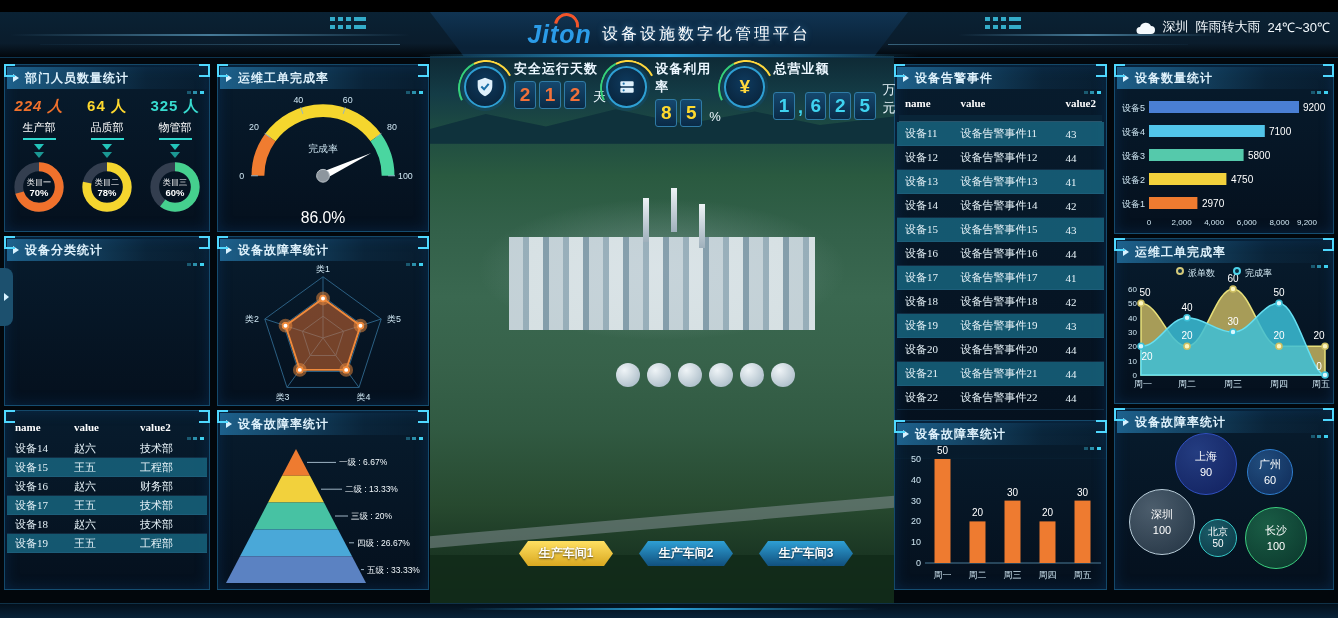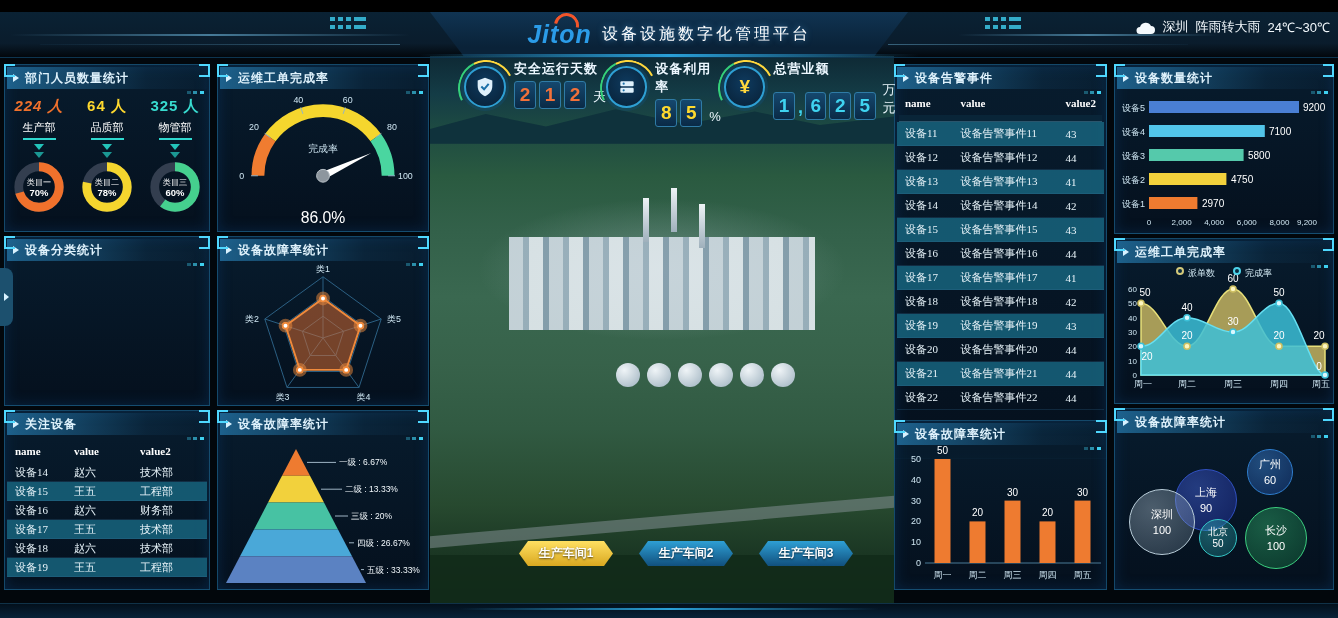--- a/index.html
+++ b/index.html
@@ -313,24 +313,20 @@
 
 <div class="panel corner-b" style="left:4px;top:236px;width:206px;height:170px;">
   <div class="phead">
       <span class="harrow"></span>
       <span class="ptitle">设备分类统计</span>
     </div>
   <span class="pdots"></span>
 </div>
 
 <div class="panel corner-b" style="left:4px;top:410px;width:206px;height:180px;">
-  <div class="phead">
-      <span class="harrow"></span>
-      <span class="ptitle">关注设备</span>
-    </div>
   <span class="pdots"></span>
   <div class="pbody" style="padding:4px 2px;">
     <div class="thead g3a">
       <span>name</span>
       <span>value</span>
       <span>value2</span>
     </div>
     <div class="trow g3a focus-row">
         <span>设备14</span>
         <span>赵六</span>
@@ -667,21 +663,21 @@
   </div>
 </div>
 
 <div class="panel corner-b" style="left:1114px;top:408px;width:220px;height:182px;">
   <div class="phead">
       <span class="harrow"></span>
       <span class="ptitle">设备故障率统计</span>
     </div>
   <span class="pdots"></span>
   <div class="pbody" style="height:156px;overflow:hidden;">
-    <div class="bubble" style="left:60px;top:0px;width:62px;height:62px;border:1px solid #3050c0;background:radial-gradient(circle at 35% 30%,rgba(60,90,200,.55),rgba(20,35,110,.78));margin-top:36px;">
+    <div class="bubble" style="left:60px;top:0px;width:62px;height:62px;border:1px solid #3050c0;background:radial-gradient(circle at 35% 30%,rgba(60,90,200,.55),rgba(20,35,110,.78));">
       <span>上海</span>
       <span>90</span>
     </div>
     <div class="bubble" style="left:132px;top:16px;width:46px;height:46px;border:1px solid #2f7fd0;background:radial-gradient(circle at 35% 30%,rgba(60,130,210,.5),rgba(20,55,120,.6));">
       <span>广州</span>
       <span>60</span>
     </div>
     <div class="bubble" style="left:14px;top:56px;width:66px;height:66px;border:1px solid #b9cdd9;background:radial-gradient(circle at 35% 30%,rgba(190,210,225,.38),rgba(110,135,155,.28));">
       <span>深圳</span>
       <span>100</span>

